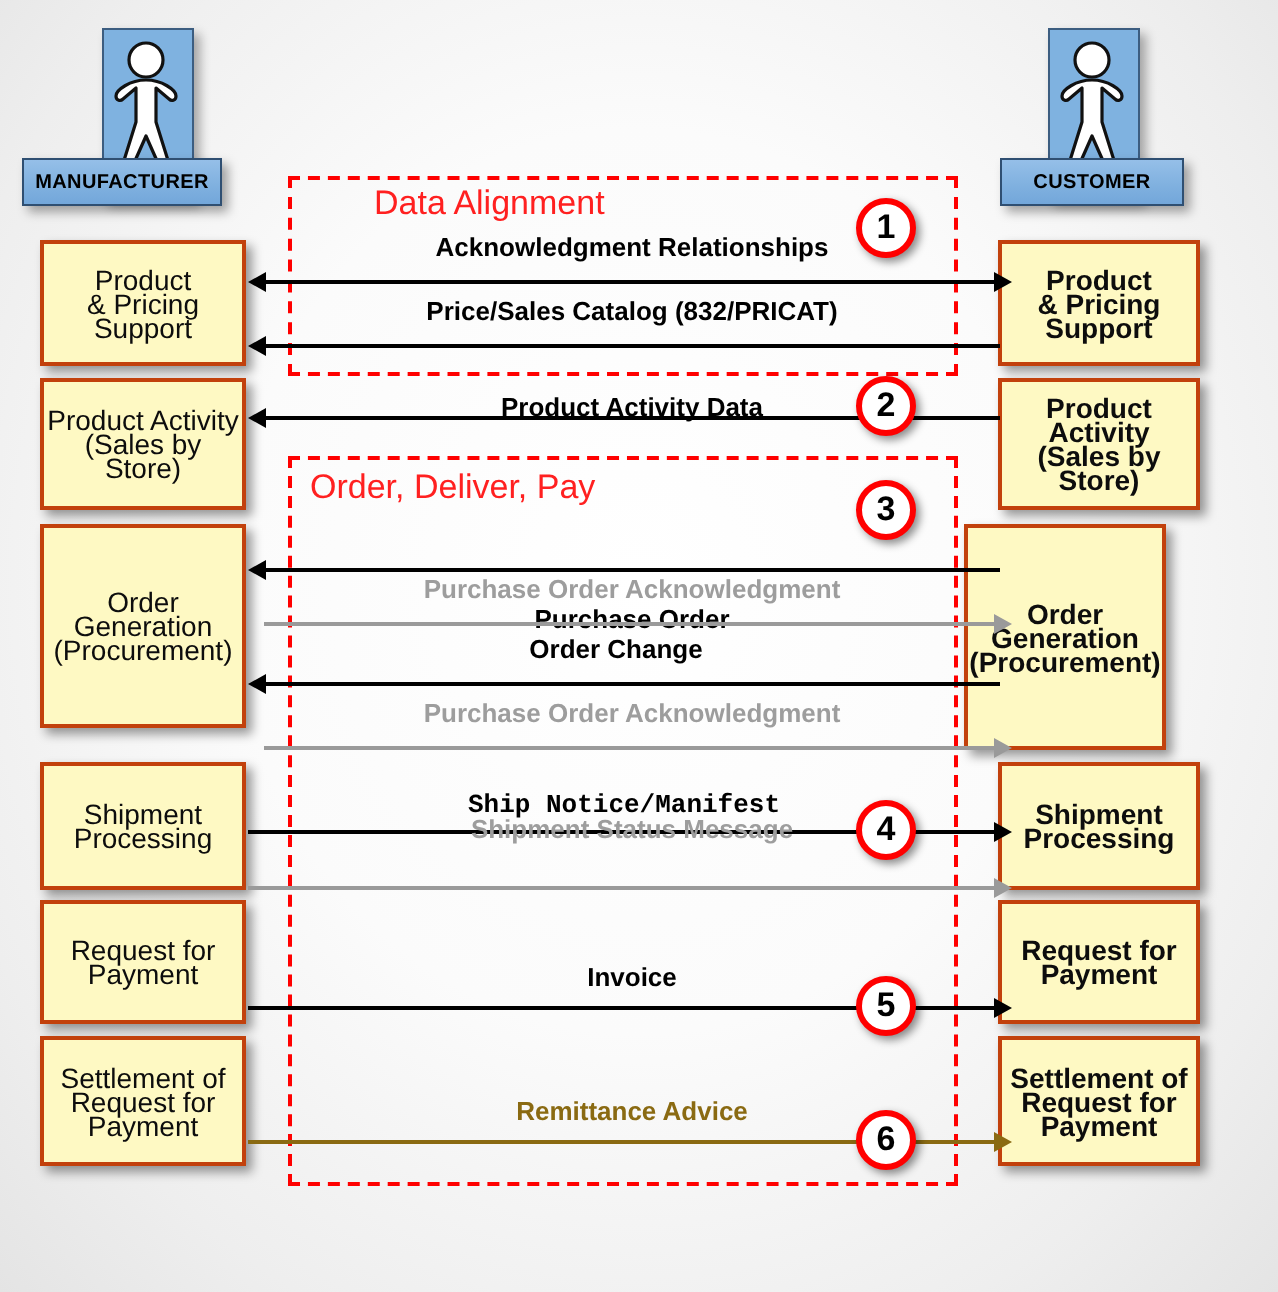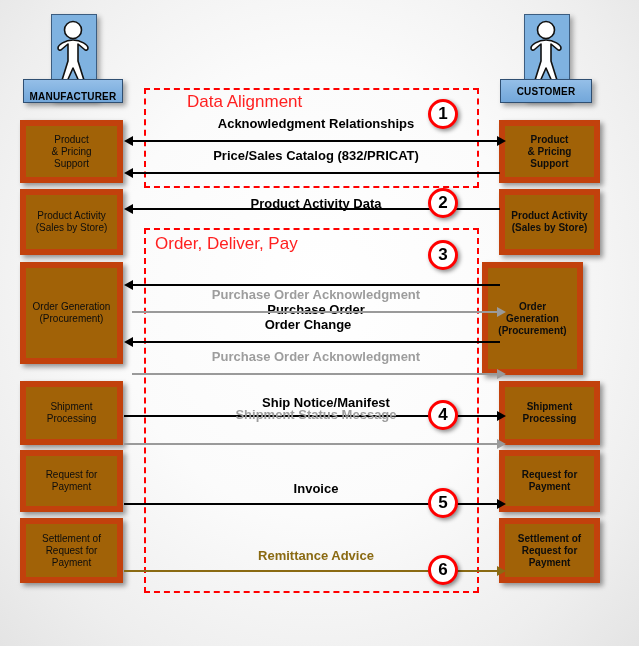--- a/index.html
+++ b/index.html
@@ -38,29 +38,29 @@
     font-size: 10px;
     font-weight: bold;
     color: #000;
     letter-spacing: 0.2px;
     background-image: linear-gradient(to bottom,#95bfe8 0%, #7fb0df 60%, #73a7da 100%);
   }
 
   
   .pbox {
     position: absolute;
-    background: #a16207;
-    border: 6px solid #c2410c;
+    background: #fef9c3;
+    border: 2px solid #c2410c;
     box-shadow: 3px 3px 5px rgba(0,0,0,0.40);
     display: flex;
     align-items: center;
     justify-content: center;
     text-align: center;
     color: #0d0d0d;
-    font-size: 10px;
+    font-size: 14px;
     line-height: 12px;
     box-sizing: border-box;
   }
   .pbox.left  { font-weight: normal; }
   .pbox.right { font-weight: bold; }
 
   
   .dashframe {
     position: absolute;
     border: 2px dashed #FF0000;
@@ -143,21 +143,21 @@
 <div id="canvas">
   <div class="backdrop"></div>
   <div class="layer">
 
   <div class="actor" style="left:51px; top:14px;">
     <svg width="42" height="82" viewBox="0 0 42 82">
       <circle cx="21" cy="15" r="8.5" fill="#ffffff" stroke="#111" stroke-width="1.6"></circle>
       <path d="M21 25 L21 25 C13 25 6 30 6 33 C6 35 8 36 9.5 34.5 L16 29 L16 46 L8.5 70 C8 72.5 11.5 74 12.8 71.5 L21 53 L29.2 71.5 C30.5 74 34 72.5 33.5 70 L26 46 L26 29 L32.5 34.5 C34 36 36 35 36 33 C36 30 29 25 21 25 Z" fill="#ffffff" stroke="#111" stroke-width="1.6" stroke-linejoin="round"></path>
     </svg>
   </div>
-  <div class="actor-label" style="left:23px; top:79px; width:98px;align-items:flex-end;">
+  <div class="actor-label" style="left:11px; top:79px; width:98px;">
     <span>MANUFACTURER</span>
   </div>
 
   <div class="actor" style="left:524px; top:14px;">
     <svg width="42" height="82" viewBox="0 0 42 82">
       <circle cx="21" cy="15" r="8.5" fill="#ffffff" stroke="#111" stroke-width="1.6"></circle>
       <path d="M21 25 L21 25 C13 25 6 30 6 33 C6 35 8 36 9.5 34.5 L16 29 L16 46 L8.5 70 C8 72.5 11.5 74 12.8 71.5 L21 53 L29.2 71.5 C30.5 74 34 72.5 33.5 70 L26 46 L26 29 L32.5 34.5 C34 36 36 35 36 33 C36 30 29 25 21 25 Z" fill="#ffffff" stroke="#111" stroke-width="1.6" stroke-linejoin="round"></path>
     </svg>
   </div>
   <div class="actor-label" style="left:500px; top:79px; width:90px;">
@@ -230,21 +230,21 @@
   <div class="arrowhead right gray" style="left:497px; top:307px;"></div>
 
   <div class="flowlabel black" style="left:308px; top:317px;">Order Change</div>
   <div class="flow black" style="left:132px; top:341px; width:368px;"></div>
   <div class="arrowhead left black" style="left:124px; top:337px;"></div>
 
   <div class="flowlabel gray" style="left:316px; top:349px;">Purchase Order Acknowledgment</div>
   <div class="flow gray" style="left:132px; top:373px; width:365px;"></div>
   <div class="arrowhead right gray" style="left:497px; top:369px;"></div>
 
-  <div class="flowlabel black" style="left:326px; top:395px;">Ship Notice/Manifest</div>
+  <div class="flowlabel black" style="left:312px; top:395px;font-family:Liberation Mono, monospace;">Ship Notice/Manifest</div>
   <div class="flow black" style="left:124px; top:415px; width:373px;"></div>
   <div class="arrowhead right black" style="left:497px; top:411px;"></div>
 
   <div class="flowlabel gray" style="left:316px; top:407px;">Shipment Status Message</div>
   <div class="flow gray" style="left:124px; top:443px; width:373px;"></div>
   <div class="arrowhead right gray" style="left:497px; top:439px;"></div>
 
   <div class="flowlabel black" style="left:316px; top:481px;">Invoice</div>
   <div class="flow black" style="left:124px; top:503px; width:373px;"></div>
   <div class="arrowhead right black" style="left:497px; top:499px;"></div>

